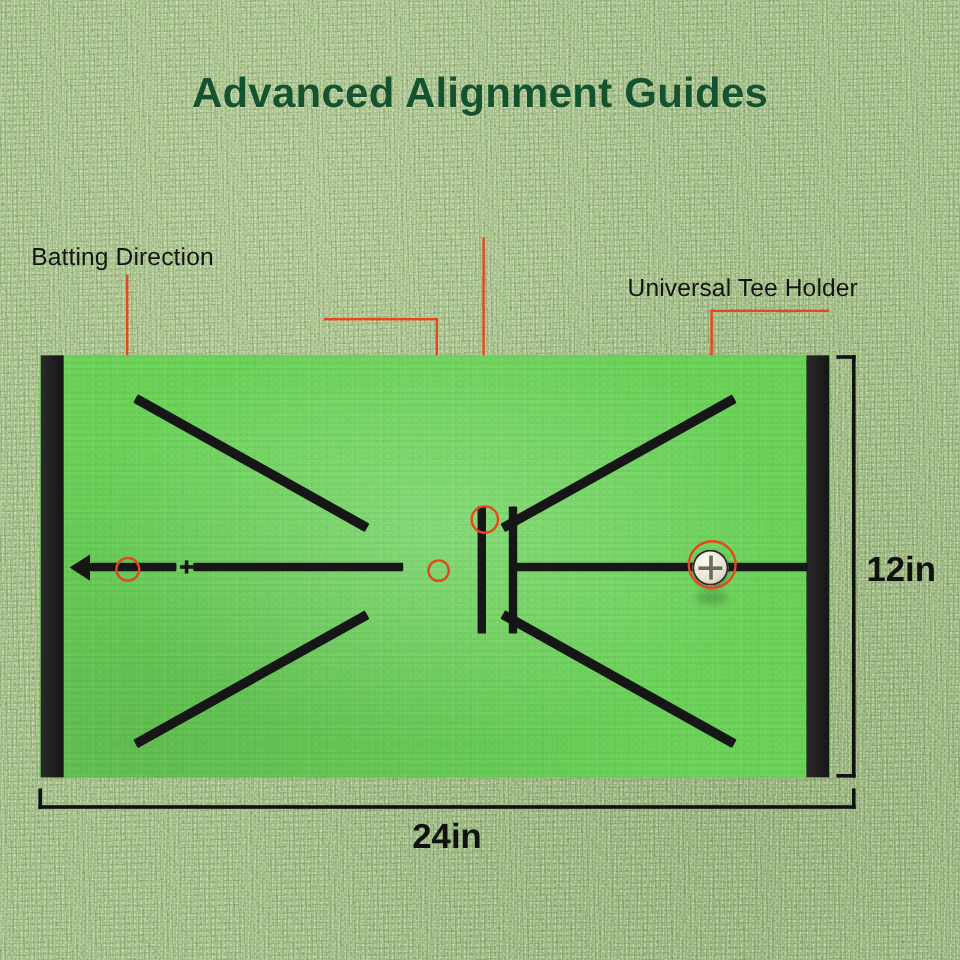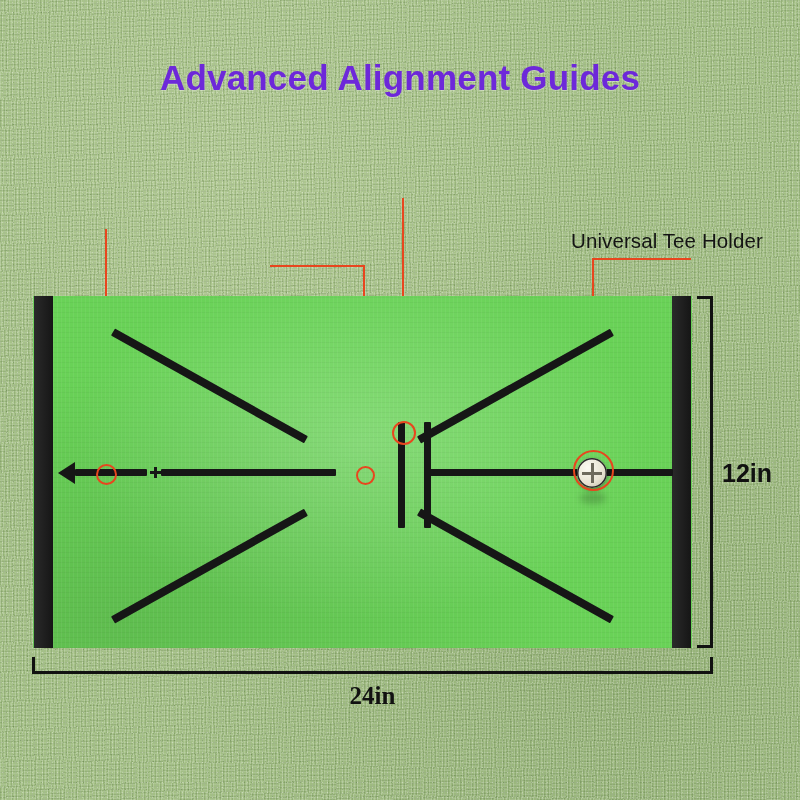--- a/index.html
+++ b/index.html
@@ -43,37 +43,37 @@
 
   
   .title {
     position: absolute;
     left: 0;
     top: 58px;
     width: 800px;
     text-align: center;
     font-size: 35px;
     font-weight: bold;
-    color: #6d28d9;
+    color: #14532d;
     letter-spacing: 0.2px;
     text-shadow: 0 1px 1px rgba(255,255,255,0.35);
   }
 
   
   .callout {
     position: absolute;
     font-size: 20.5px;
     color: #141414;
     white-space: nowrap;
     letter-spacing: 0.1px;
   }
   #label-batting   { left: 26px;  top: 203px; }
   #label-ball      { left: 193px; top: 236px; }
   #label-hardcore  { left: 283px; top: 171px; }
-  #label-tee       { left: 523px; top: 229px; margin-left: 48px; }
+  #label-tee       { left: 523px; top: 229px; }
 
   
   .lead {
     position: absolute;
     background: #e8461e;
   }
   .lead-v { width: 2px; }
   .lead-h { height: 2px; }
 
   .lead-ring {
@@ -188,36 +188,37 @@
     height: 12px;
     border-radius: 50%;
     background: rgba(0,0,0,0.18);
     filter: blur(3px);
   }
 
   
   .dim-line { position: absolute; background: #111111; }
   .dim-label {
     position: absolute;
-    font-size: 25px;
+    font-size: 29px;
     font-weight: bold;
     color: #111111;
     white-space: nowrap;
   }
 </style>
 </head>
 <body>
 
 <div id="scene">
 
   <div class="grass-base"></div>
   <div class="grass-speckle"></div>
 
   <div class="title">Advanced Alignment Guides</div>
 
+  <div class="callout" id="label-batting">Batting Direction</div>
 
 
 
   <div class="callout" id="label-tee">Universal Tee Holder</div>
 
   <div class="lead lead-v" style="left:105px; top:229px; height:244px;"></div>
 
   <div class="lead lead-h" style="left:270px; top:265px; width:95px;"></div>
   <div class="lead lead-v" style="left:363px; top:265px; height:208px;"></div>
 
@@ -259,20 +260,20 @@
   </div>
 
   <div class="lead-ring" style="left:96px;  top:464px; width:17px; height:17px;"></div>
   <div class="lead-ring" style="left:356px; top:466px; width:15px; height:15px;"></div>
   <div class="lead-ring" style="left:392px; top:421px; width:20px; height:20px;"></div>
   <div class="lead-ring" style="left:573px; top:450px; width:37px; height:37px;"></div>
 
   <div class="dim-line" style="left:32px; top:671px; width:681px; height:3px;"></div>
   <div class="dim-line" style="left:32px; top:657px; width:3px; height:17px;"></div>
   <div class="dim-line" style="left:710px; top:657px; width:3px; height:17px;"></div>
-  <div class="dim-label" style="left:0; top:682px; width:745px; text-align:center;font-family:Liberation Serif, serif;">24in</div>
+  <div class="dim-label" style="left:0; top:682px; width:745px; text-align:center;">24in</div>
 
   <div class="dim-line" style="left:710px; top:296px; width:3px; height:352px;"></div>
   <div class="dim-line" style="left:697px; top:296px; width:16px; height:3px;"></div>
   <div class="dim-line" style="left:697px; top:645px; width:16px; height:3px;"></div>
   <div class="dim-label" style="left:722px; top:459px;">12in</div>
 
 </div>
 
 </body></html>

